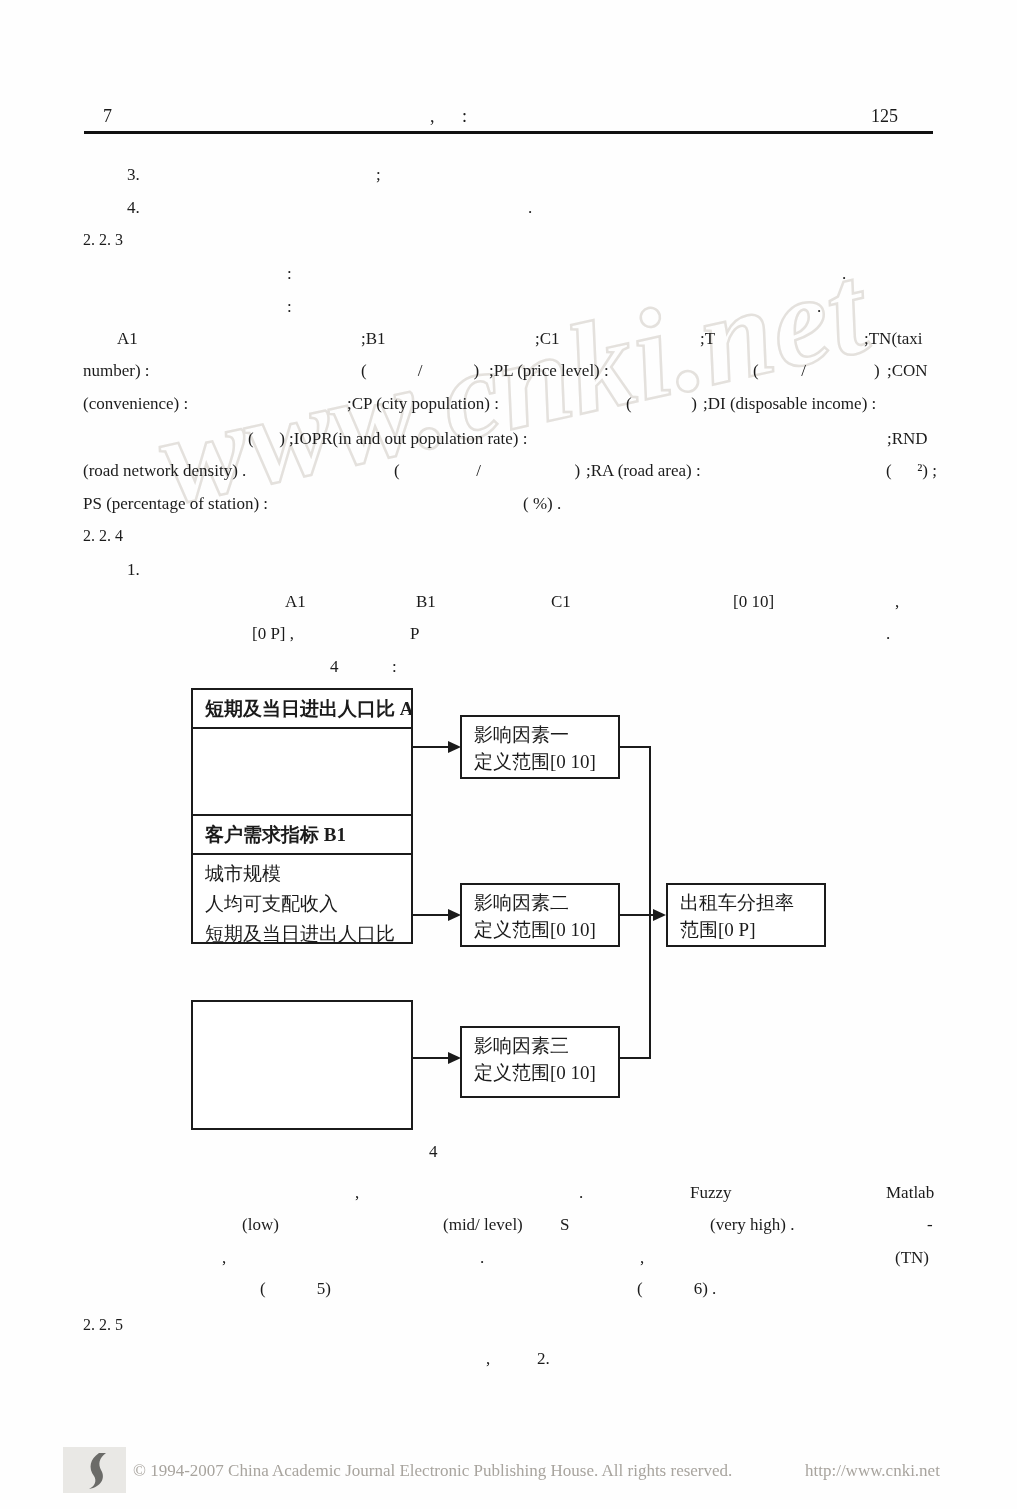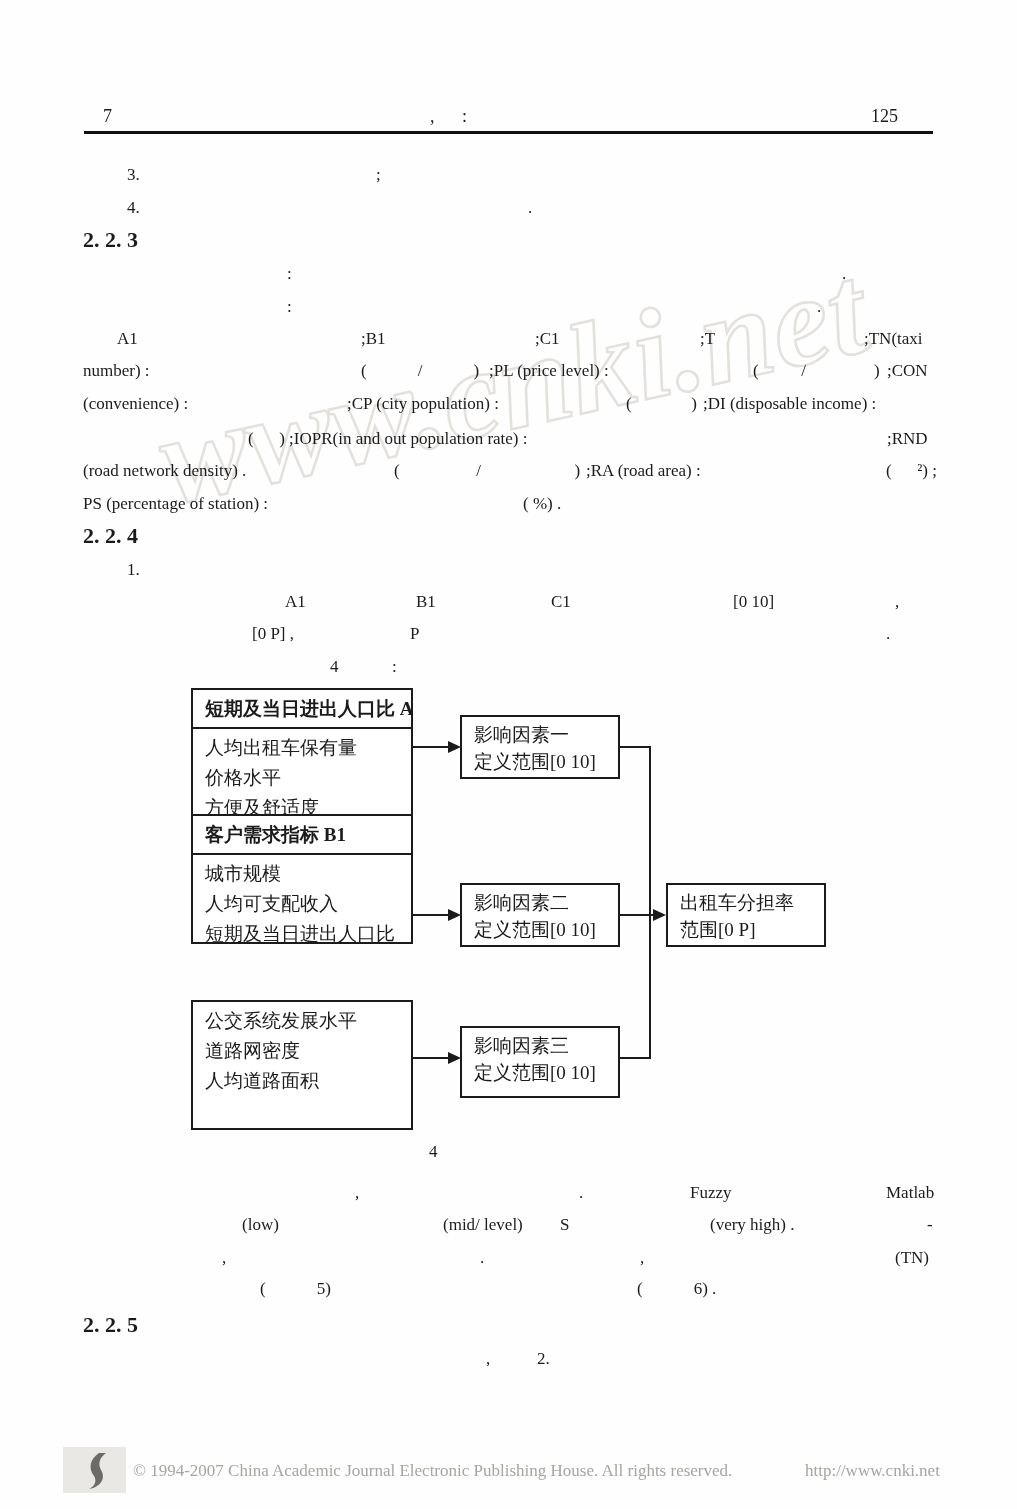--- a/index.html
+++ b/index.html
@@ -12,21 +12,21 @@
     font-family:"Liberation Serif","DejaVu Serif",serif;
     color:#1b1b1b;
   }
   
   .f{
     position:absolute;
     font-size:17px;line-height:20px;
     white-space:pre;
     z-index:2;
   }
-  .b{font-weight:700;font-size:22px;}
+  .b{font-weight:400;font-size:16px;}
   .hdr{font-size:18px;}
   
   .rule{
     position:absolute;left:84px;top:131px;width:849px;height:3px;
     background:#111;z-index:2;
   }
   
   .watermark{
     position:absolute;left:168px;top:398px;
     font-family:"Liberation Serif","DejaVu Serif",serif;
@@ -153,40 +153,30 @@
 
   <span class="f" style="left:252px;top:624px">[0 P] ,</span>
   <span class="f" style="left:410px;top:624px">P</span>
   <span class="f" style="left:886px;top:624px">.</span>
 
   <span class="f" style="left:330px;top:657px">4</span>
   <span class="f" style="left:392px;top:657px">:</span>
 
   <div class="dbox" style="left:191px;top:688px;width:222px;height:130px">
     <div class="hd">短期及当日进出人口比 A1</div>
-    <div class="bd">
-      <div>人均出租车保有量</div>
-      <div>价格水平</div>
-      <div>方便及舒适度</div>
-    </div>
   </div>
   <div class="dbox" style="left:191px;top:814px;width:222px;height:130px">
     <div class="hd">客户需求指标 B1</div>
     <div class="bd">
       <div>城市规模</div>
       <div>人均可支配收入</div>
       <div>短期及当日进出人口比</div>
     </div>
   </div>
   <div class="dbox" style="left:191px;top:1000px;width:222px;height:130px">
-    <div class="bd">
-      <div>公交系统发展水平</div>
-      <div>道路网密度</div>
-      <div>人均道路面积</div>
-    </div>
   </div>
 
   <div class="dbox mid" style="left:460px;top:715px;width:160px;height:64px">
     <div class="bd2">
       <div>影响因素一</div>
       <div>定义范围[0 10]</div>
     </div>
   </div>
   <div class="dbox mid" style="left:460px;top:883px;width:160px;height:64px">
     <div class="bd2">

